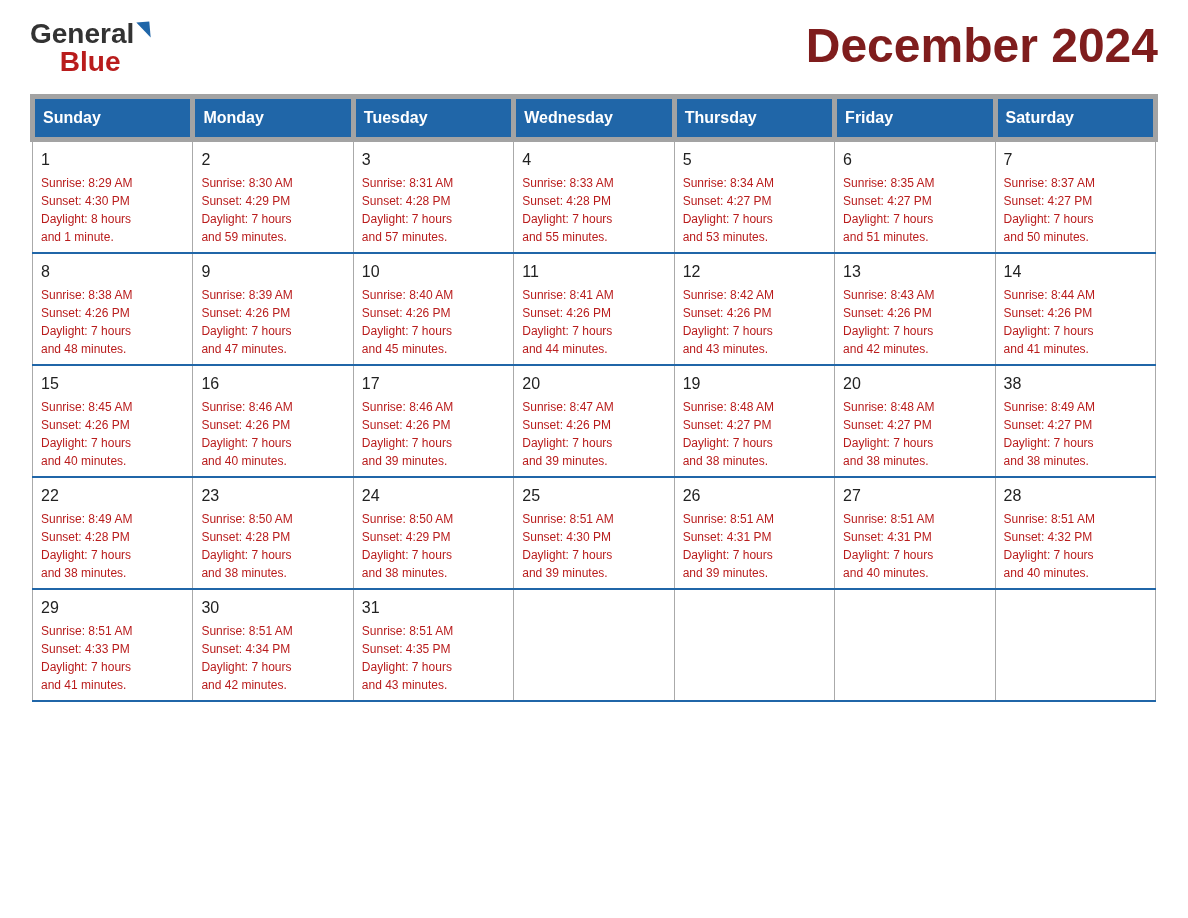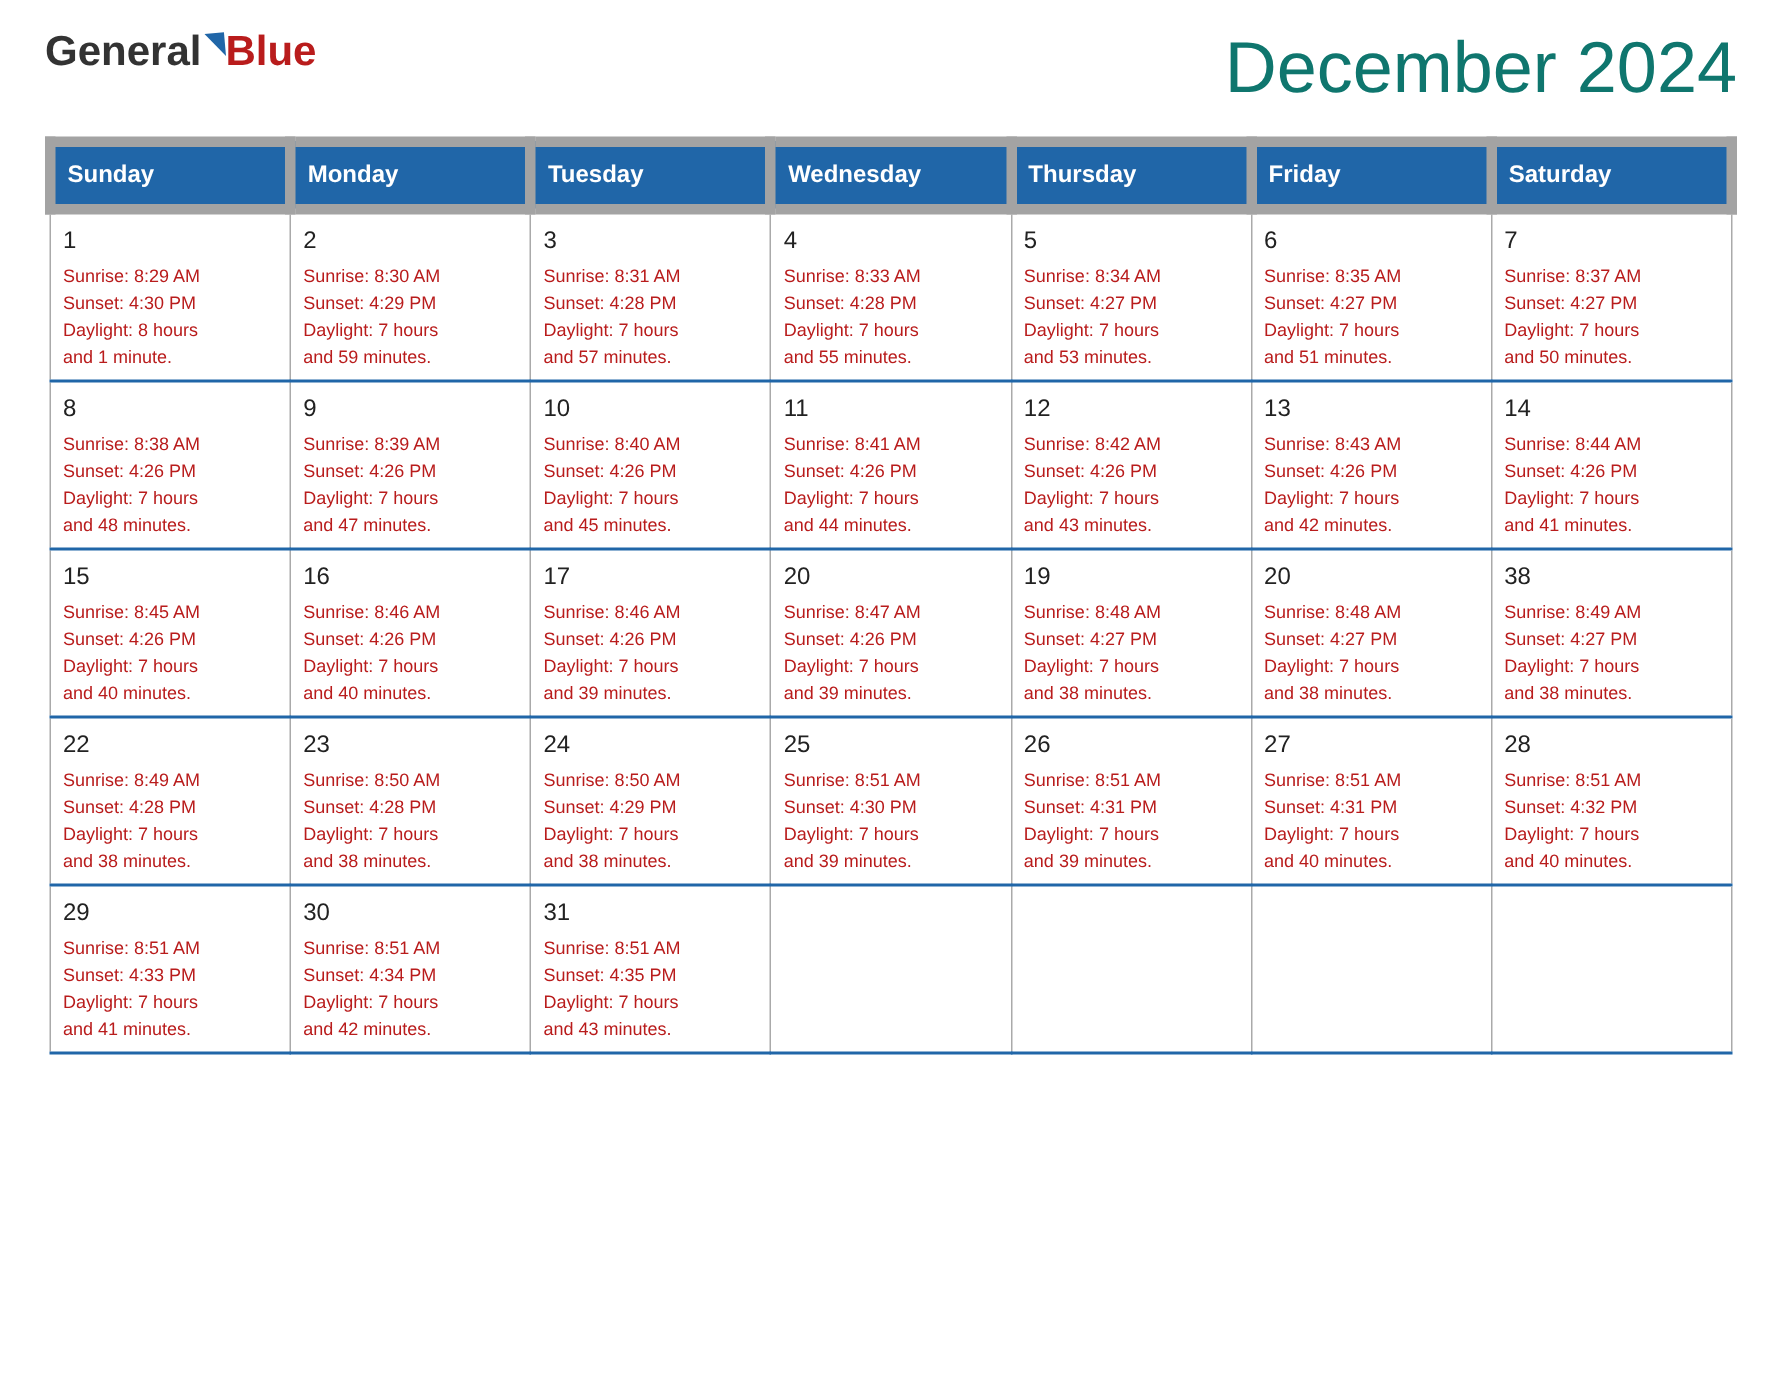--- a/index.html
+++ b/index.html
@@ -10,62 +10,62 @@
       padding: 20px 30px;
     }
     .header-area {
       display: flex;
       justify-content: space-between;
       align-items: flex-start;
       margin-bottom: 18px;
     }
     .logo {
       display: flex;
-      flex-direction: row;
+      flex-direction: column;
       align-items: center;
     }
     .logo-general {
       font-size: 28px;
       font-weight: bold;
       color: #333;
       line-height: 1;
     }
     .logo-blue {
       font-size: 28px;
       font-weight: bold;
       color: #b91c1c;
       line-height: 1;
     }
     .title-area {
       text-align: right;
     }
     .month-year {
       font-size: 48px;
-      font-weight: normal;
-      color: #0f766e;
+      font-weight: bold;
+      color: #7f1d1d;
       line-height: 1.1;
     }
     .location {
       font-size: 22px;
       color: #444;
       margin-top: 4px;
     }
     table {
       width: 100%;
       border-collapse: collapse;
       table-layout: fixed;
     }
     thead tr th {
       background-color: #2066a8;
       color: #fff;
       font-size: 16px;
       font-weight: bold;
       padding: 10px 8px;
       text-align: left;
-      border: 7px solid #a3a3a3;
+      border: 5px solid #a3a3a3;
     }
     tbody tr td {
       border: 1px solid #aaa;
       vertical-align: top;
       padding: 6px 8px;
       font-size: 13px;
       color: #222;
       line-height: 1.5;
       height: 100px;
     }

